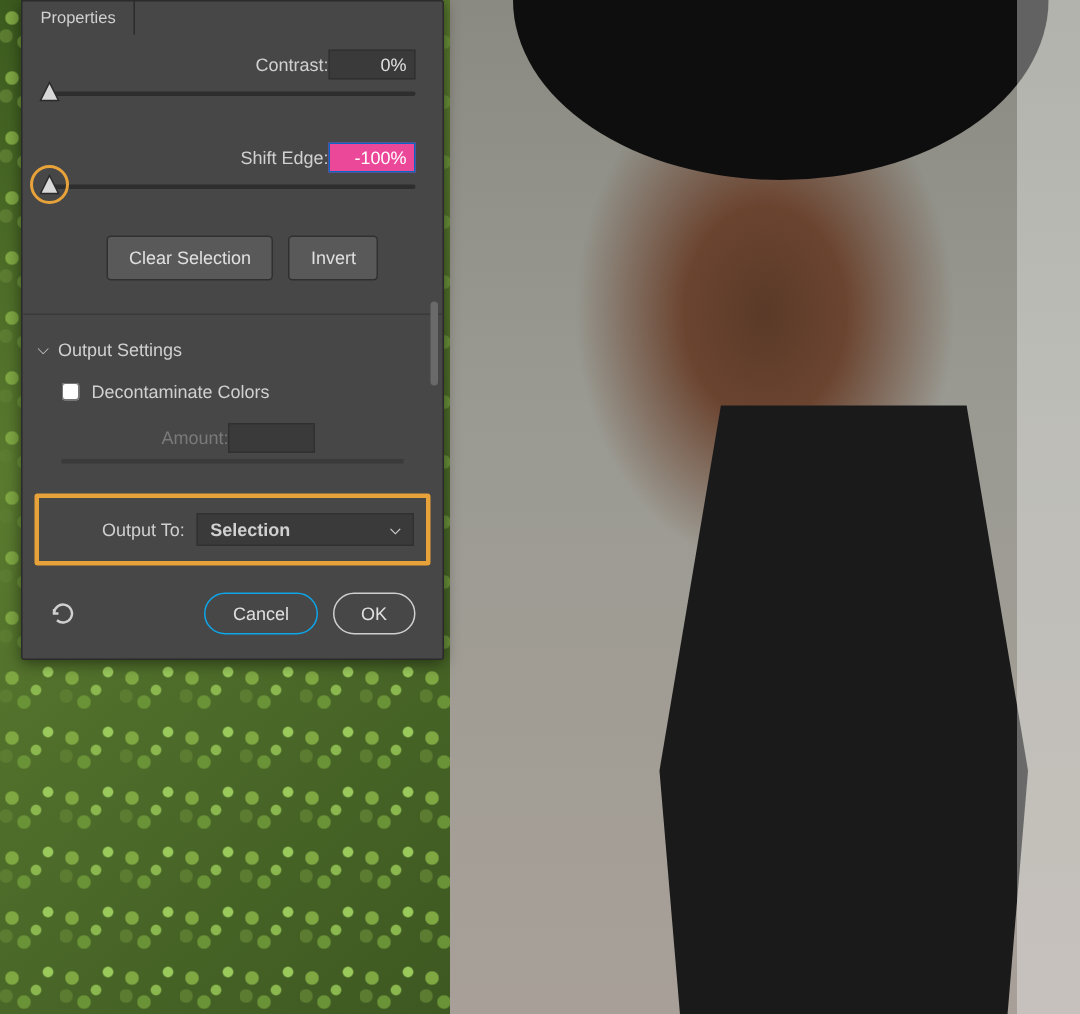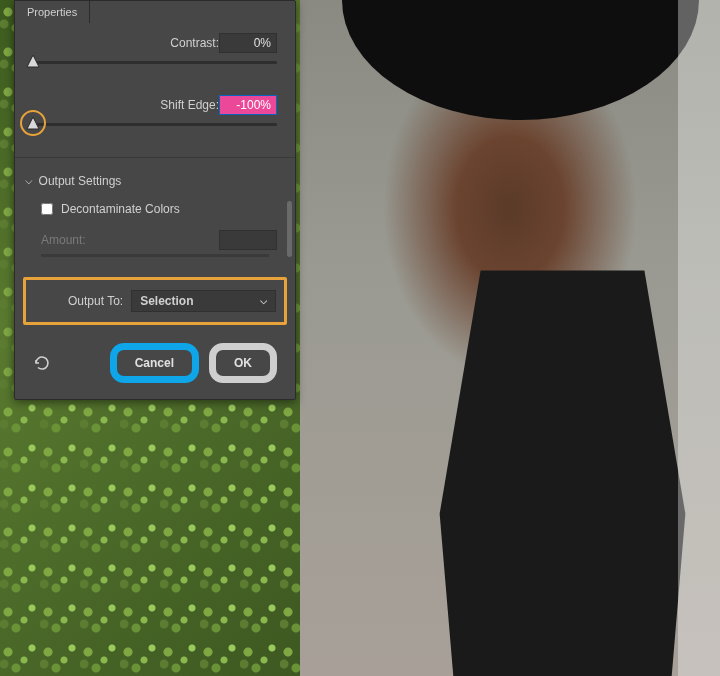--- a/index.html
+++ b/index.html
@@ -182,21 +182,21 @@
       align-items: center;
       gap: 8px;
       margin-left: 8px;
       margin-bottom: 14px;
     }
     .check-row input { width: 12px; height: 12px; }
     .disabled { color: #7a7a7a; }
     .amount-row {
       display: flex;
       align-items: center;
-      justify-content: space-between;
+      justify-content: center;
       margin-left: 8px;
       margin-bottom: 4px;
     }
     .amount-slider {
       position: relative;
       height: 3px;
       background: #3a3a3a;
       margin: 0 8px 20px 8px;
     }
     .outputto-wrap {
@@ -233,24 +233,23 @@
       width: 18px;
       height: 18px;
       cursor: pointer;
     }
     .footer-btns { display: flex; gap: 10px; }
     .pill {
       border-radius: 14px;
       padding: 6px 18px;
       font-size: 12px;
       cursor: pointer;
-      border: 7px solid #0ea5e9;
+      border: 1px solid #0ea5e9;
       background: transparent;
       color: #e0e0e0;
-      font-weight: bold;
     }
     .pill.primary {
       border-color: #cfcfcf;
     }
     .scroll-ind {
       position: absolute;
       right: 3px;
       top: 200px;
       width: 5px;
       height: 56px;
@@ -293,20 +292,24 @@
     </div>
     <div class="slider-track">
       <div class="slider-thumb" style="left:0%">
         <svg width="16" height="16" viewBox="0 0 16 16">
             <path d="M8 2 L14 14 L2 14 Z" fill="#d8d8d8" stroke="#2a2a2a"></path>
           </svg>
       </div>
       <div class="highlight-circle" style="left:0%"></div>
     </div>
 
+    <div class="btn-row">
+      <button class="btn">Clear Selection</button>
+      <button class="btn">Invert</button>
+    </div>
 
     <div class="divider"></div>
 
     <div class="section-head">
       <span class="chevron">⌵</span>
       <span>Output Settings</span>
     </div>
 
     <div class="check-row">
       <input type="checkbox" style="">

